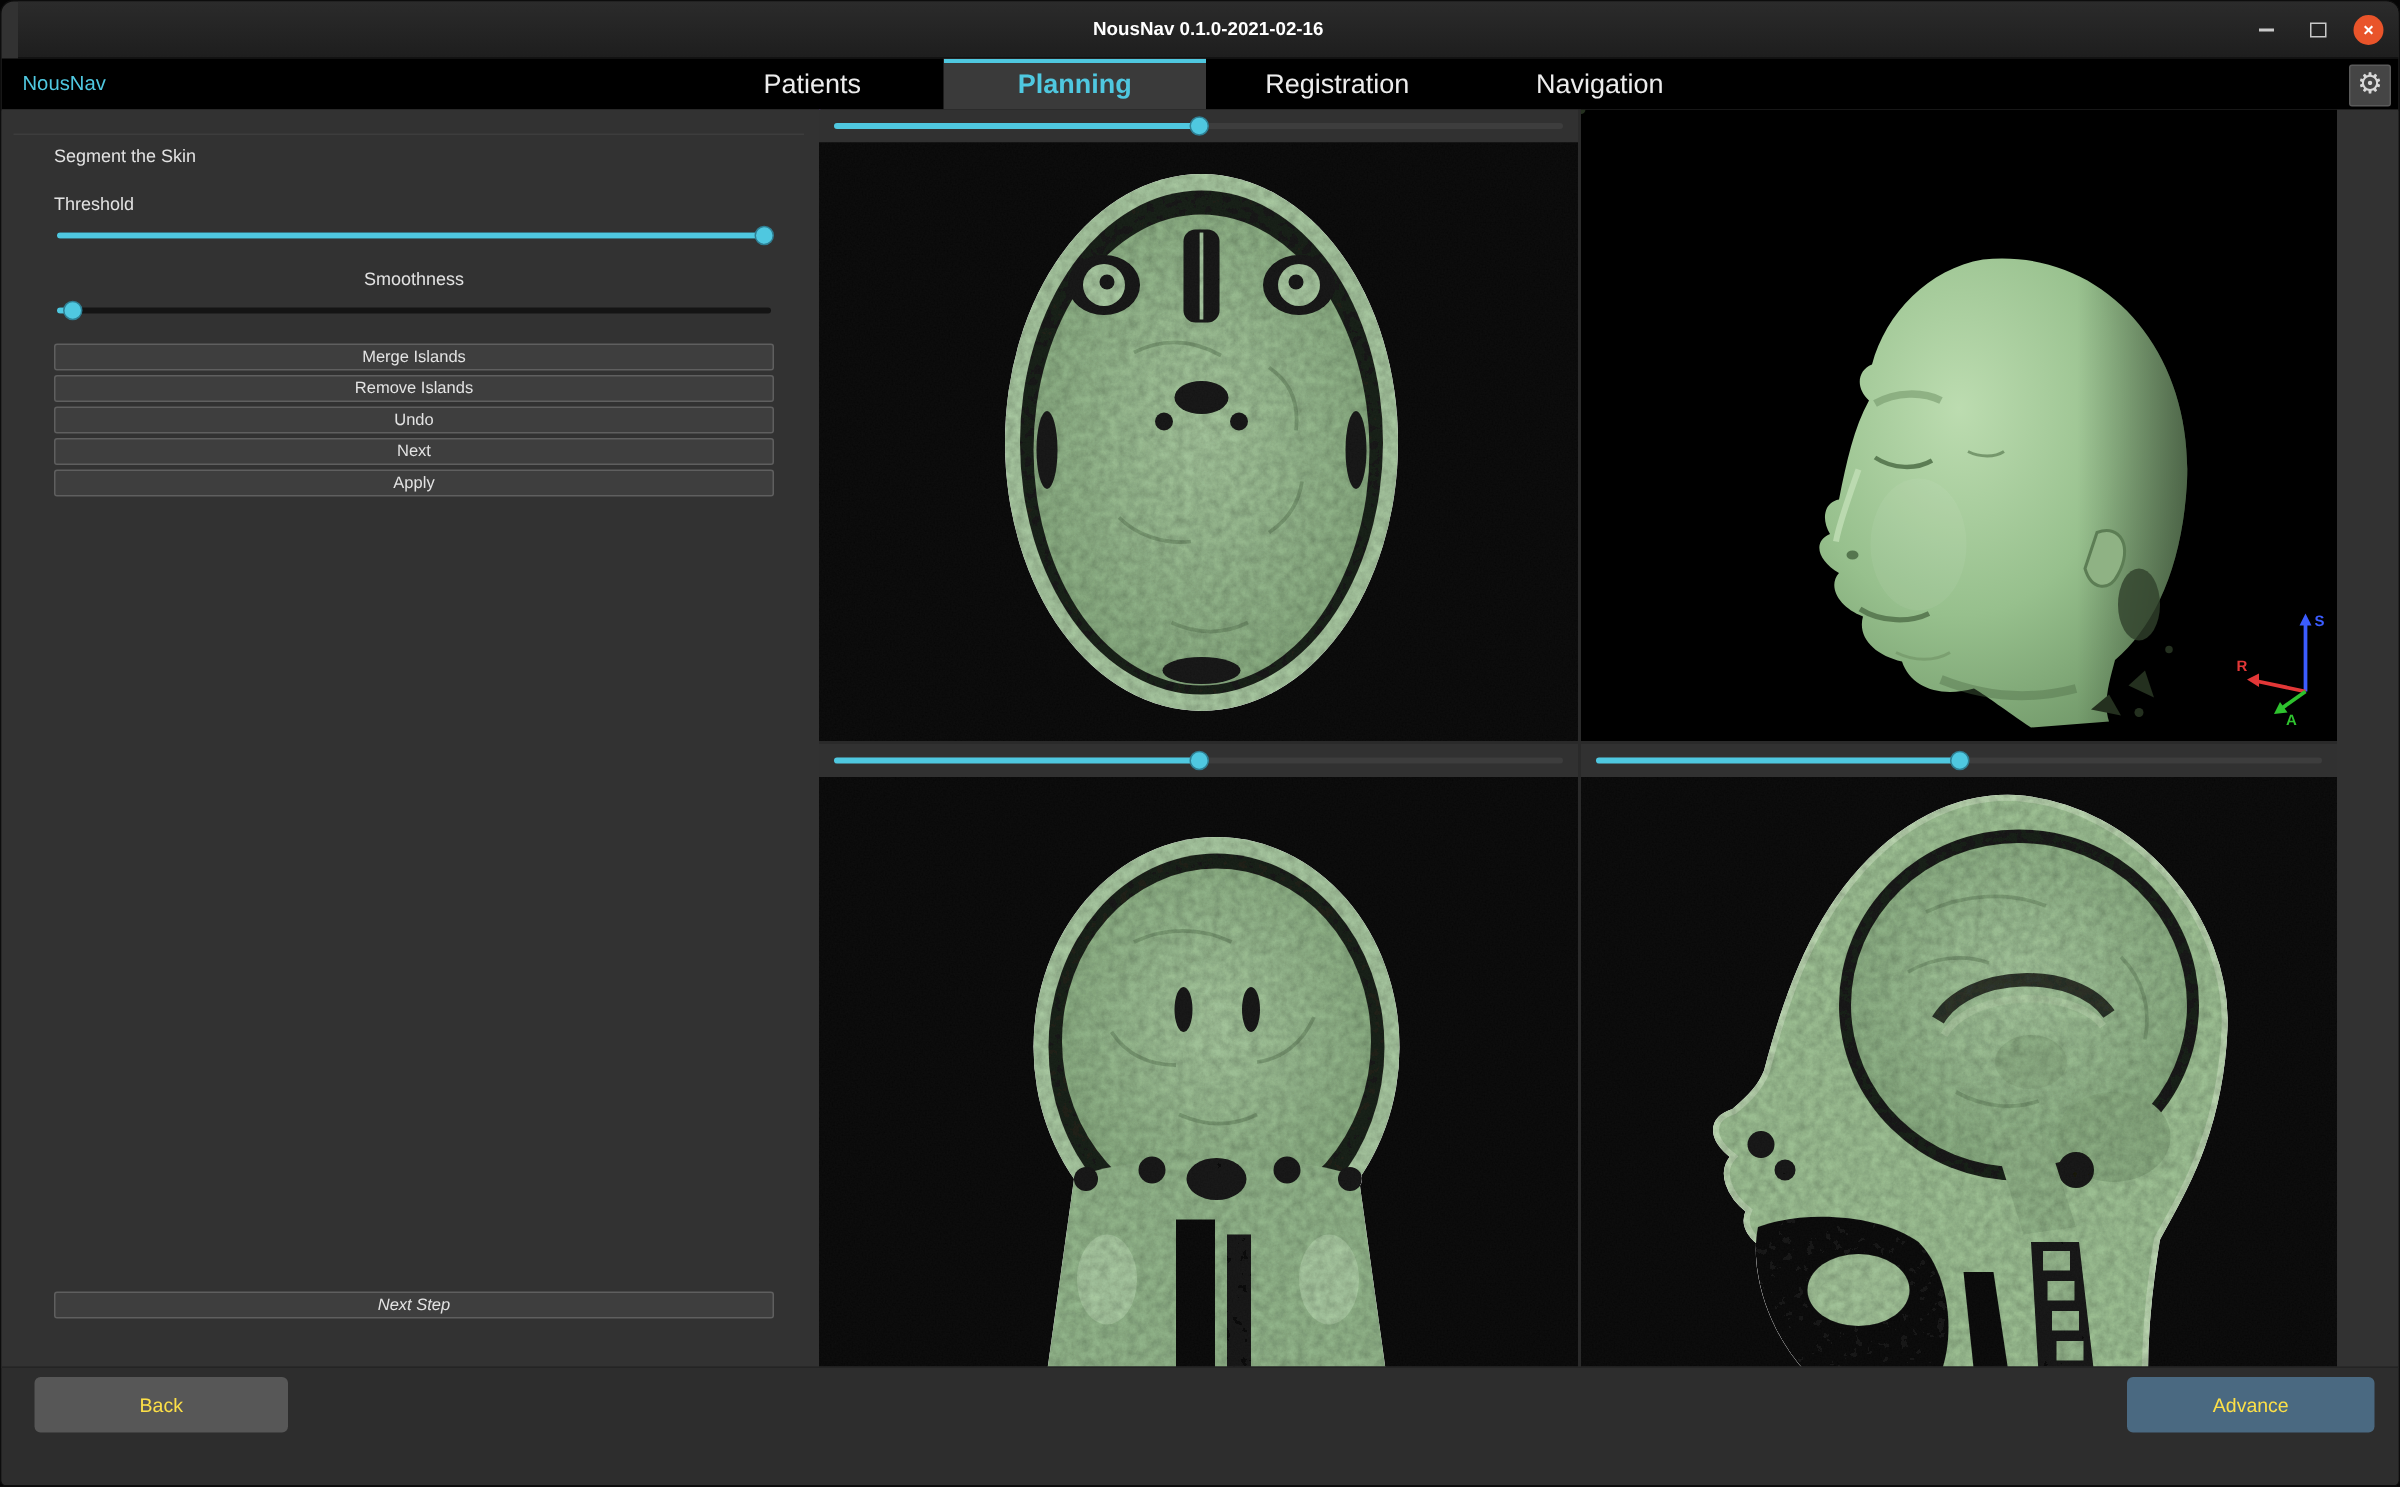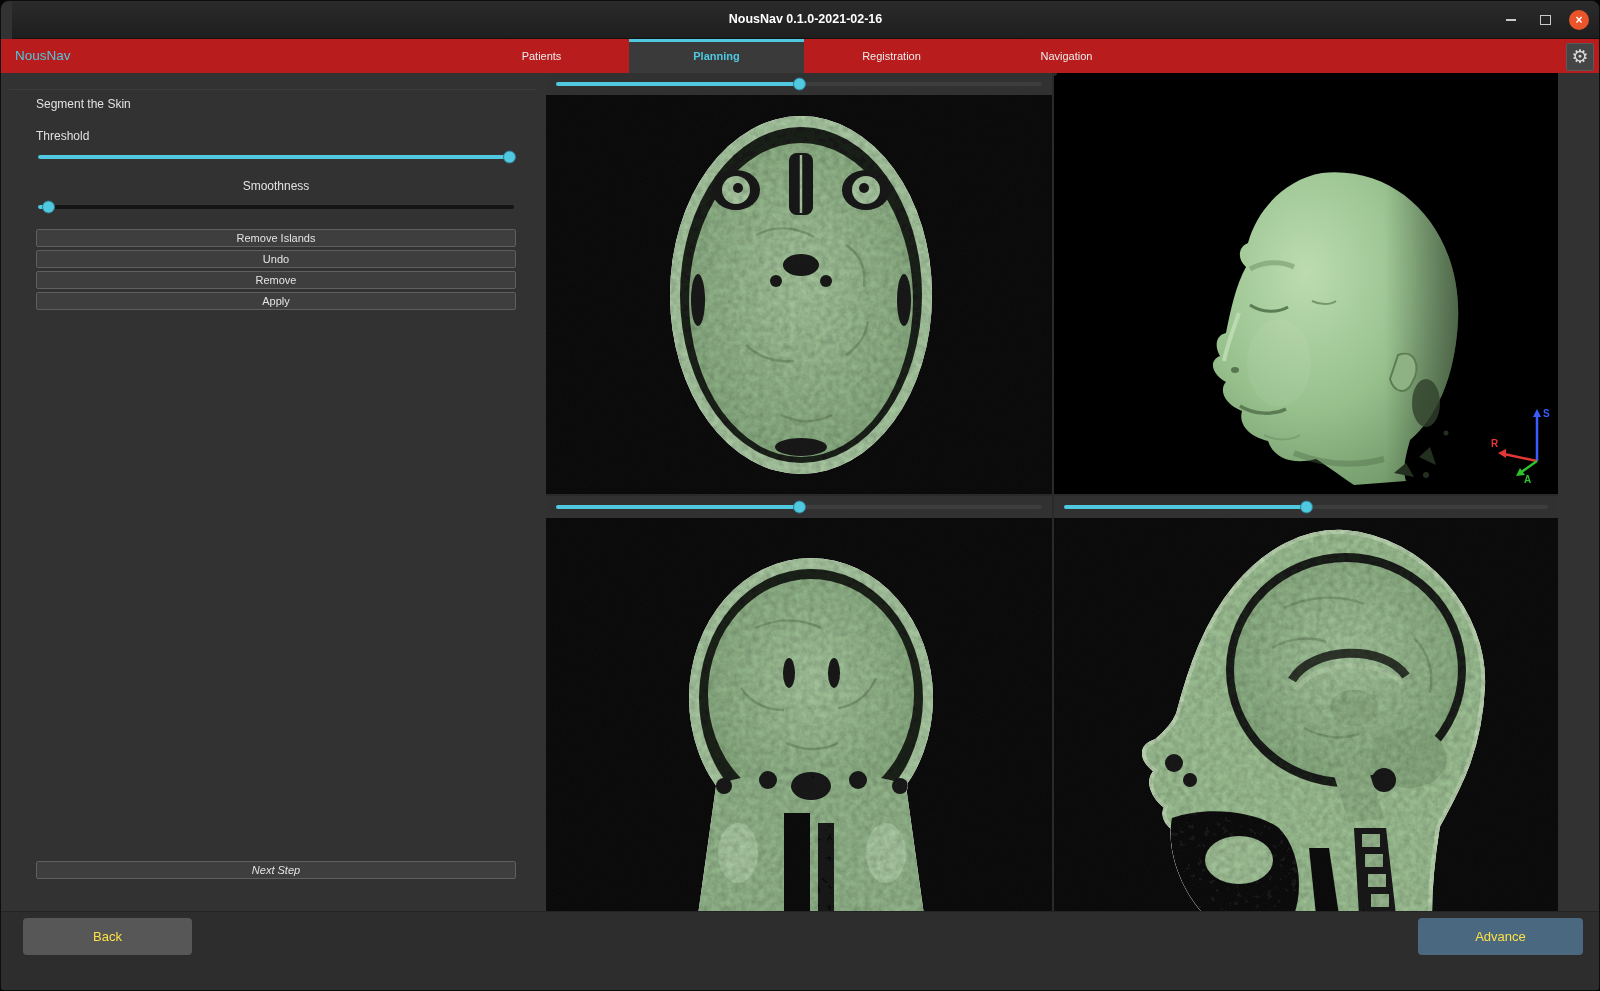--- a/index.html
+++ b/index.html
@@ -11,26 +11,26 @@
     background:linear-gradient(#2b2b2b,#1e1e1e);border-bottom:1px solid #121212;margin-left:11px;}
   .titlebar .title{position:absolute;left:0;right:0;top:0;height:37px;line-height:37px;
     text-align:center;color:#ffffff;font-size:12.5px;font-weight:bold;}
   .winctrl{position:absolute;right:10px;top:0;height:37px;display:flex;align-items:center;gap:14px;}
   .ctrl{width:20px;height:20px;display:flex;align-items:center;justify-content:center;cursor:default;}
   .minbar{display:block;width:10px;height:2px;background:#c9c9c9;}
   .maxbox{display:block;width:9px;height:8px;border:1.5px solid #c9c9c9;}
   .close{width:20px;height:20px;border-radius:50%;background:#e9542a;color:#fff;
     font-size:12px;font-weight:bold;line-height:20px;text-align:center;}
   
-  .navbar{position:absolute;top:38px;left:0;right:0;height:34px;background:#b91c1c;
+  .navbar{position:absolute;top:38px;left:0;right:0;height:34px;background:#000000;
     border-bottom:1px solid #161616;}
   .brand{position:absolute;left:14px;top:0;height:34px;line-height:34px;color:#4fc8e0;font-size:13.5px;}
   .tabs{position:absolute;left:453px;top:0;height:34px;display:flex;}
   .tab{width:175px;height:34px;display:flex;align-items:center;justify-content:center;
-    color:#ececec;font-size:11px;cursor:default;}
+    color:#ececec;font-size:18px;cursor:default;}
   .tab.active{background:#3a3a3a;color:#4fc8e0;font-weight:bold;box-shadow:inset 0 3px 0 #4fc8e0;}
   .gear{position:absolute;right:5px;top:4px;width:26px;height:26px;background:#454545;
     border:1px solid #5a5a5a;border-radius:2px;color:#d8d8d8;font-size:19px;line-height:25px;
     text-align:center;}
   
   .content{position:absolute;top:72px;bottom:78px;left:0;right:0;background:#323232;}
   .sidebar{position:absolute;left:0;top:0;bottom:0;width:545px;background:#323232;
     border-right:1px solid #6d28d9;}
   .groupline{position:absolute;top:16px;left:8px;right:10px;height:1px;background:#3d3d3d;}
   .side-inner{position:absolute;left:35px;right:30px;top:24px;}
@@ -153,23 +153,24 @@
         </div>
         <div class="lbl smoothgap">Smoothness</div>
         <div class="slider">
           <div class="track">
             <div class="fill" style="width: 2%;">
               <span class="handle"></span>
             </div>
           </div>
         </div>
         <div class="btns">
+          <button>Merge Islands</button>
           <button>Remove Islands</button>
           <button>Undo</button>
-          <button>Remove</button>
+          <button>Next</button>
           <button>Apply</button>
         </div>
       </div>
       <button class="nextstep">Next Step</button>
     </div>
 
     <div class="viewgrid">
 
       <div class="cell cell-tl">
         <div class="vstrip">

